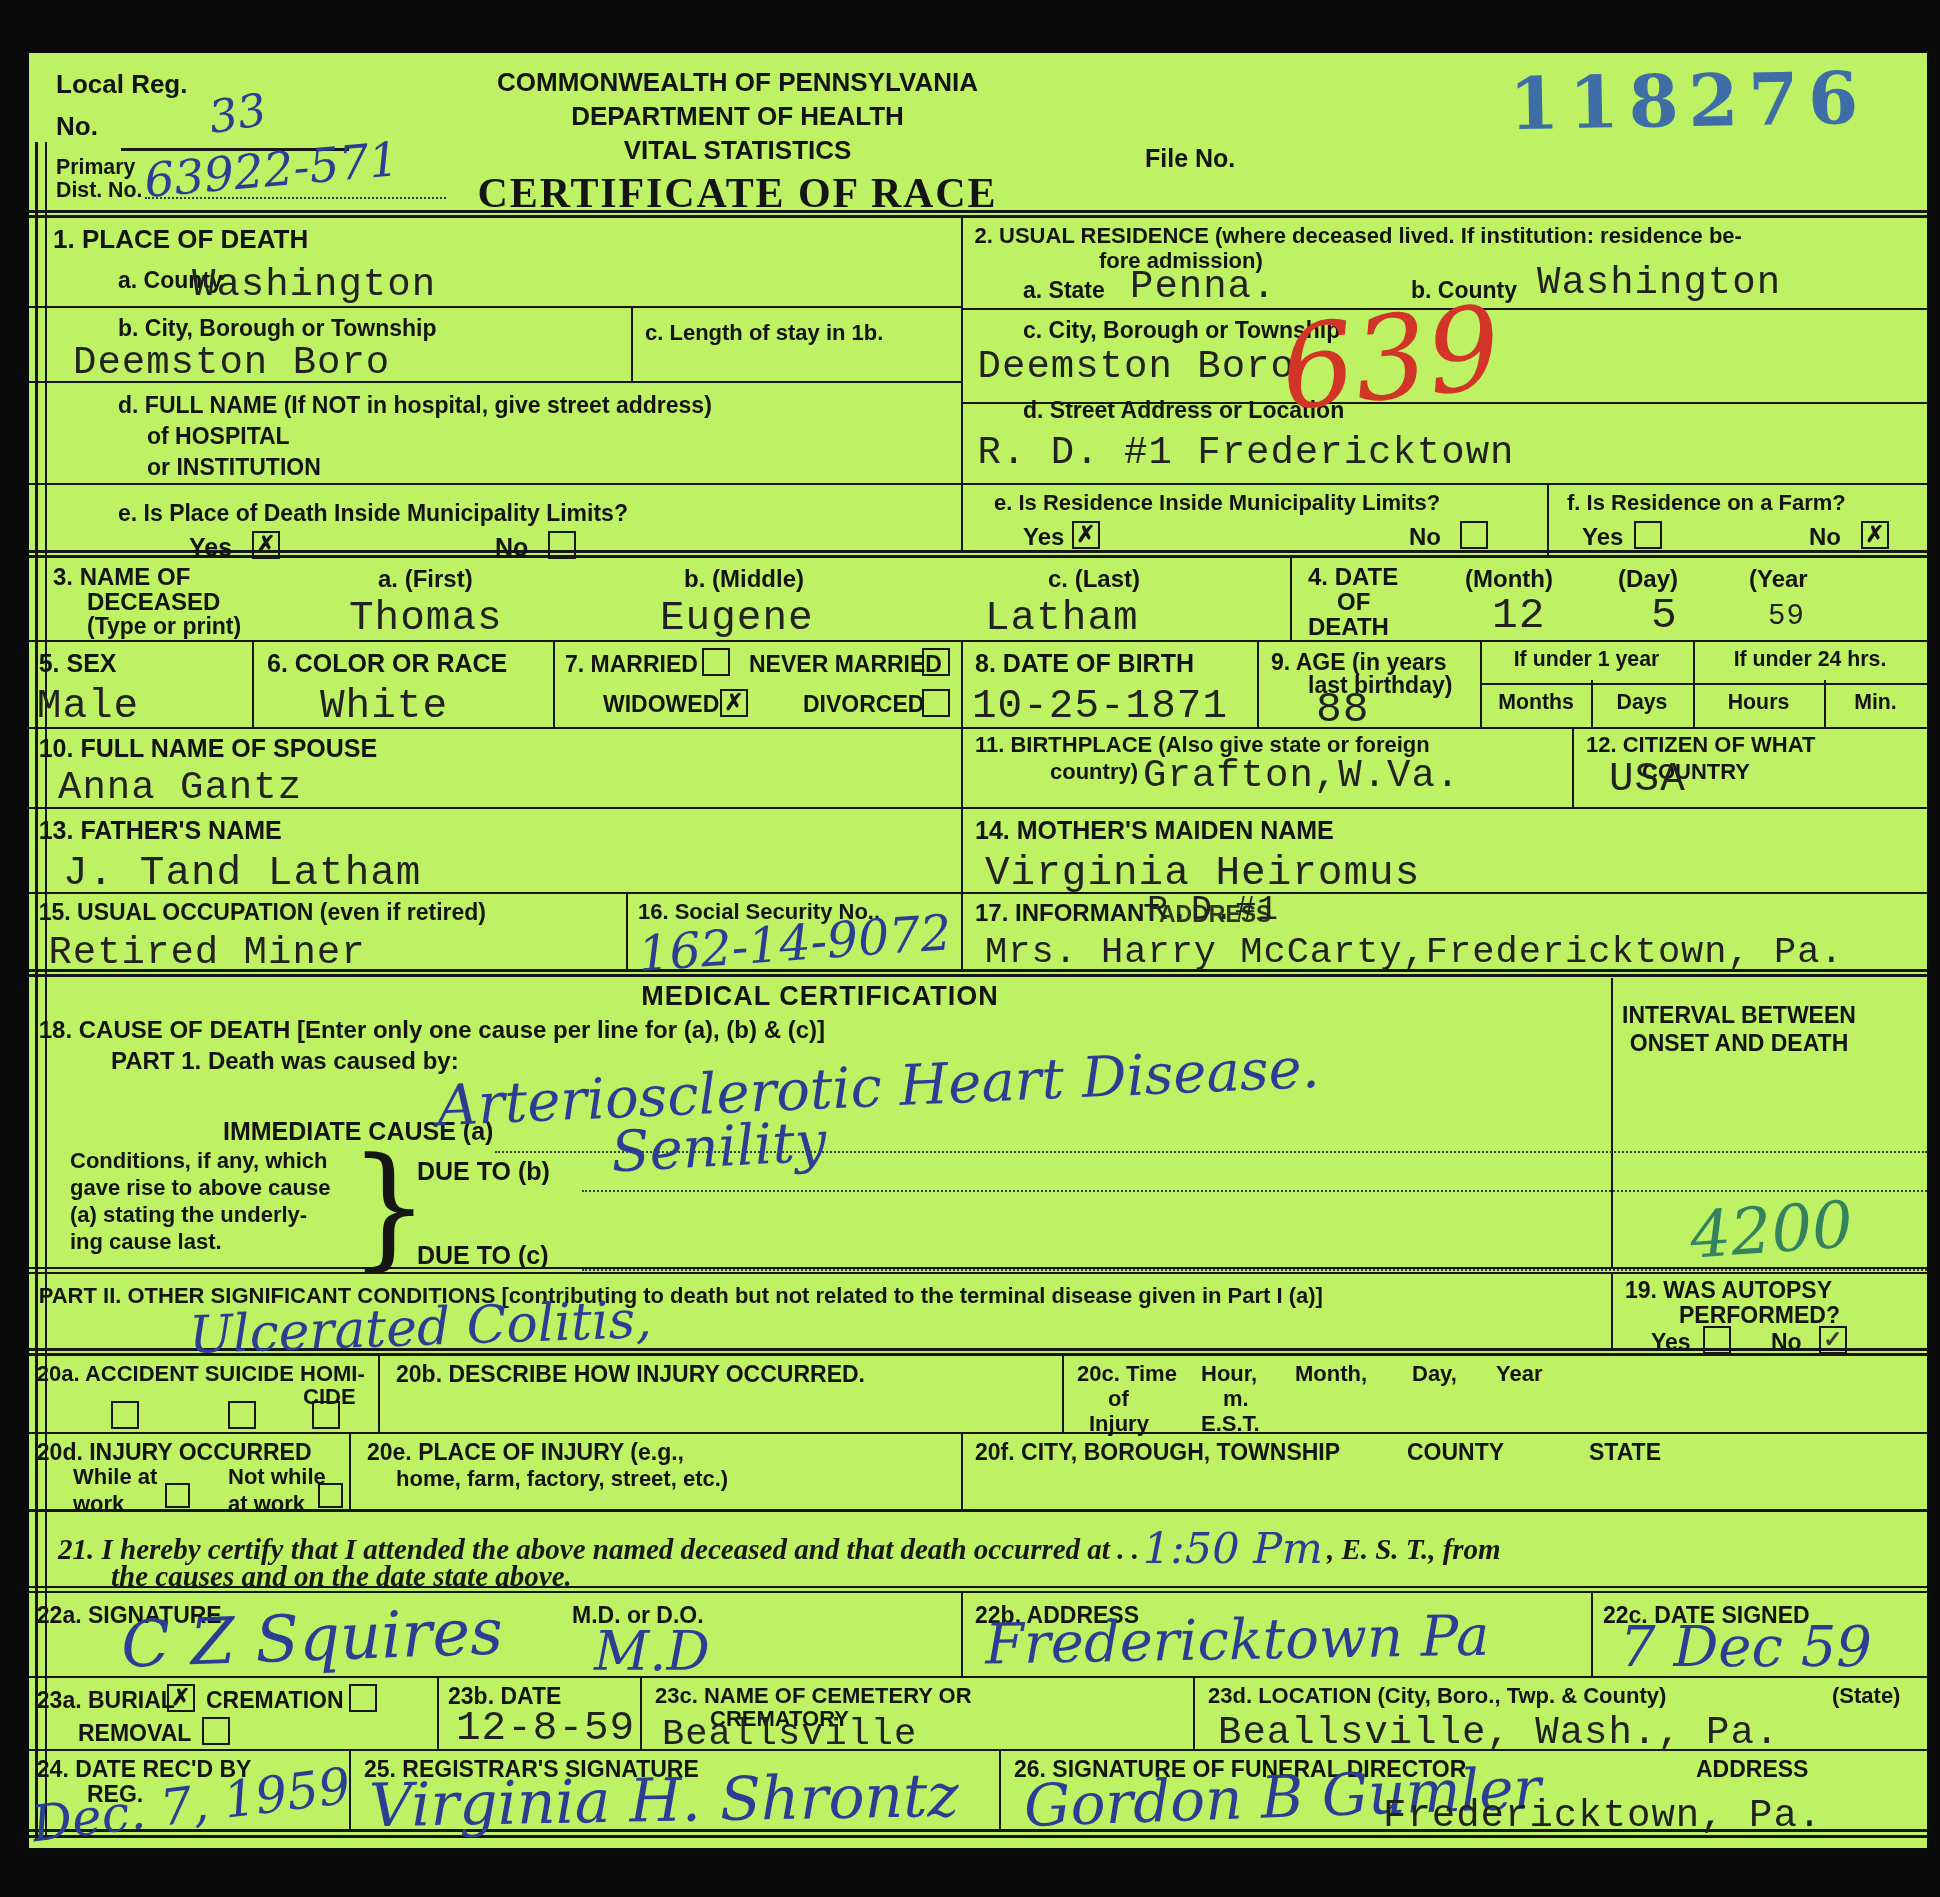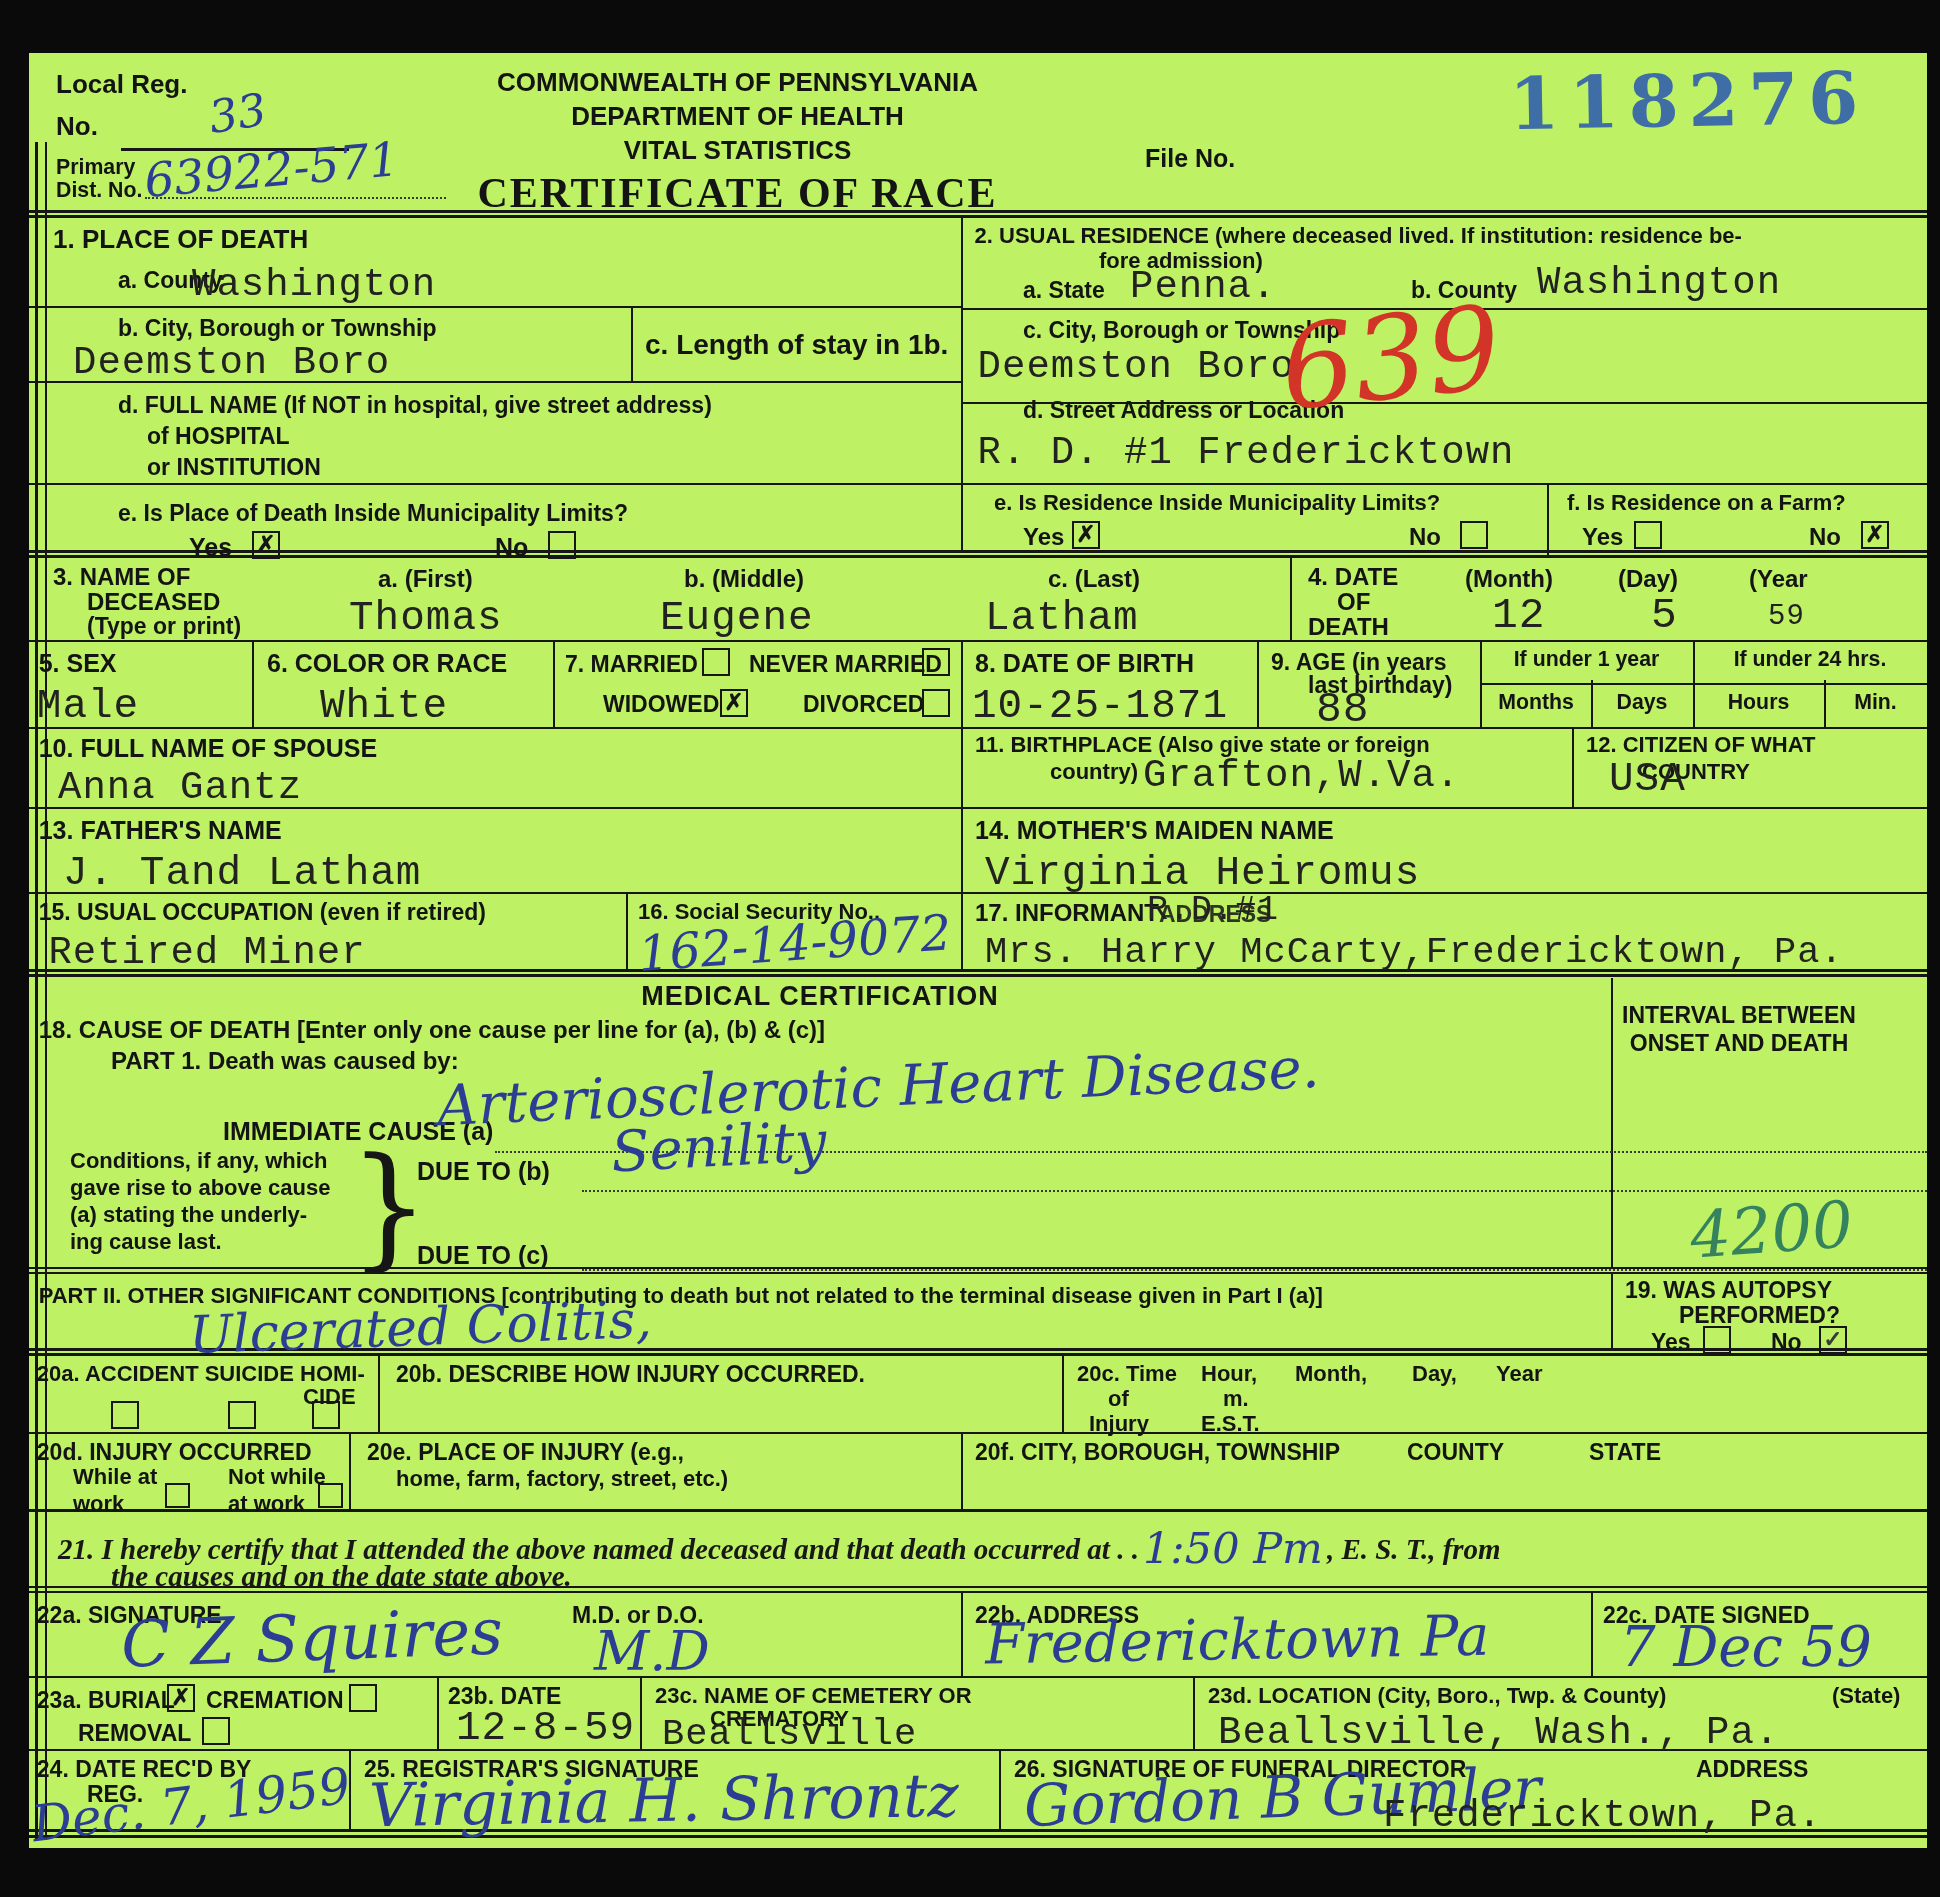--- a/index.html
+++ b/index.html
@@ -53,21 +53,21 @@
 
     <div class="row" style="top:0;height:90px;border-bottom:2.9px solid #161616;right:966px">
       <div class="a lb" style="left:24px;top:7.8px;font-size:26px">1. PLACE OF DEATH</div>
       <div class="a lb" style="left:89px;top:50px;font-size:23px">a. County</div>
       <div class="a ty" style="left:163px;top:45px;font-size:39px">Washington</div>
     </div>
     <div class="row" style="top:90px;height:75px;border-bottom:2.9px solid #161616;right:966px">
       <div class="vl" style="left:602px"></div>
       <div class="a lb" style="left:89px;top:7.8px;font-size:23px">b. City, Borough or Township</div>
       <div class="a ty" style="left:44px;top:33px;font-size:39px">Deemston Boro</div>
-      <div class="a lb" style="left:616px;top:22px;font-size:28px">c. Length of stay in 1b.</div>
+      <div class="a lb" style="left:616px;top:13px;font-size:22px">c. Length of stay in 1b.</div>
     </div>
     <div class="row" style="top:165px;height:102px;border-bottom:2.9px solid #161616;right:966px">
       <div class="a lb" style="left:89px;top:9.7px;font-size:23px">d. FULL NAME (If NOT in hospital, give street address)</div>
       <div class="a lb" style="left:118px;top:41px;font-size:23px">of HOSPITAL</div>
       <div class="a lb" style="left:118px;top:72px;font-size:23px">or INSTITUTION</div>
     </div>
     <div class="row" style="top:277px;height:55px;right:966px">
       <div class="a lb" style="left:89px;top:5.8px;font-size:23px">e. Is Place of Death Inside Municipality Limits?</div>
       <div class="a lb" style="left:160px;top:39px;font-size:25px">Yes</div>
       <span class="cb a" style="left:223px;top:36px"><span>✗</span></span>

